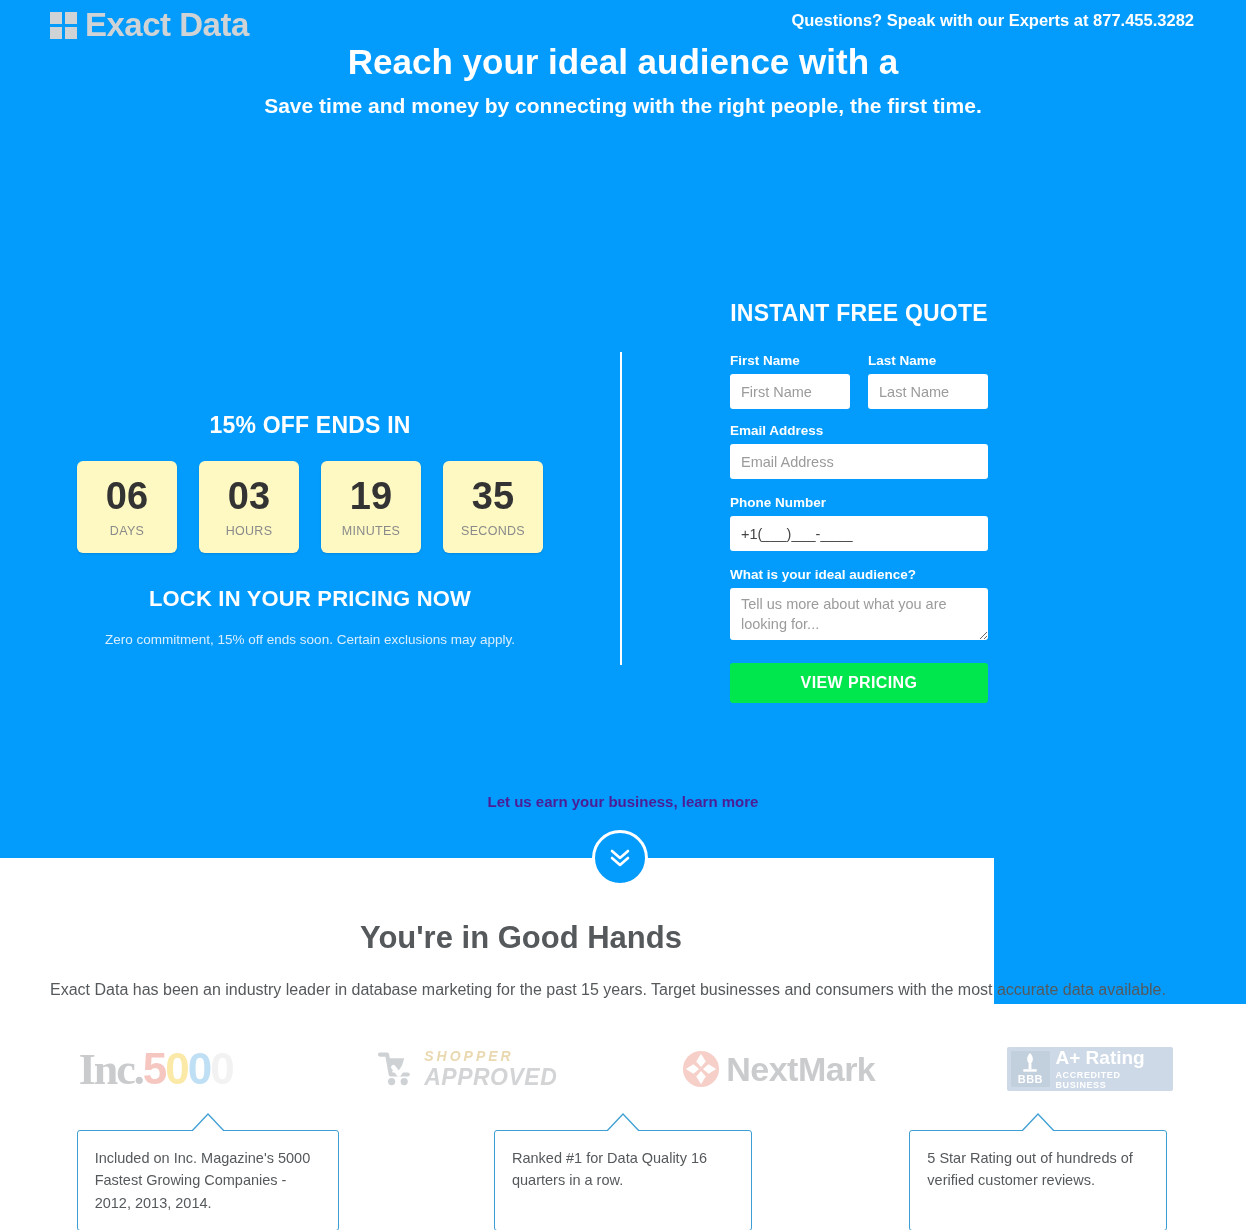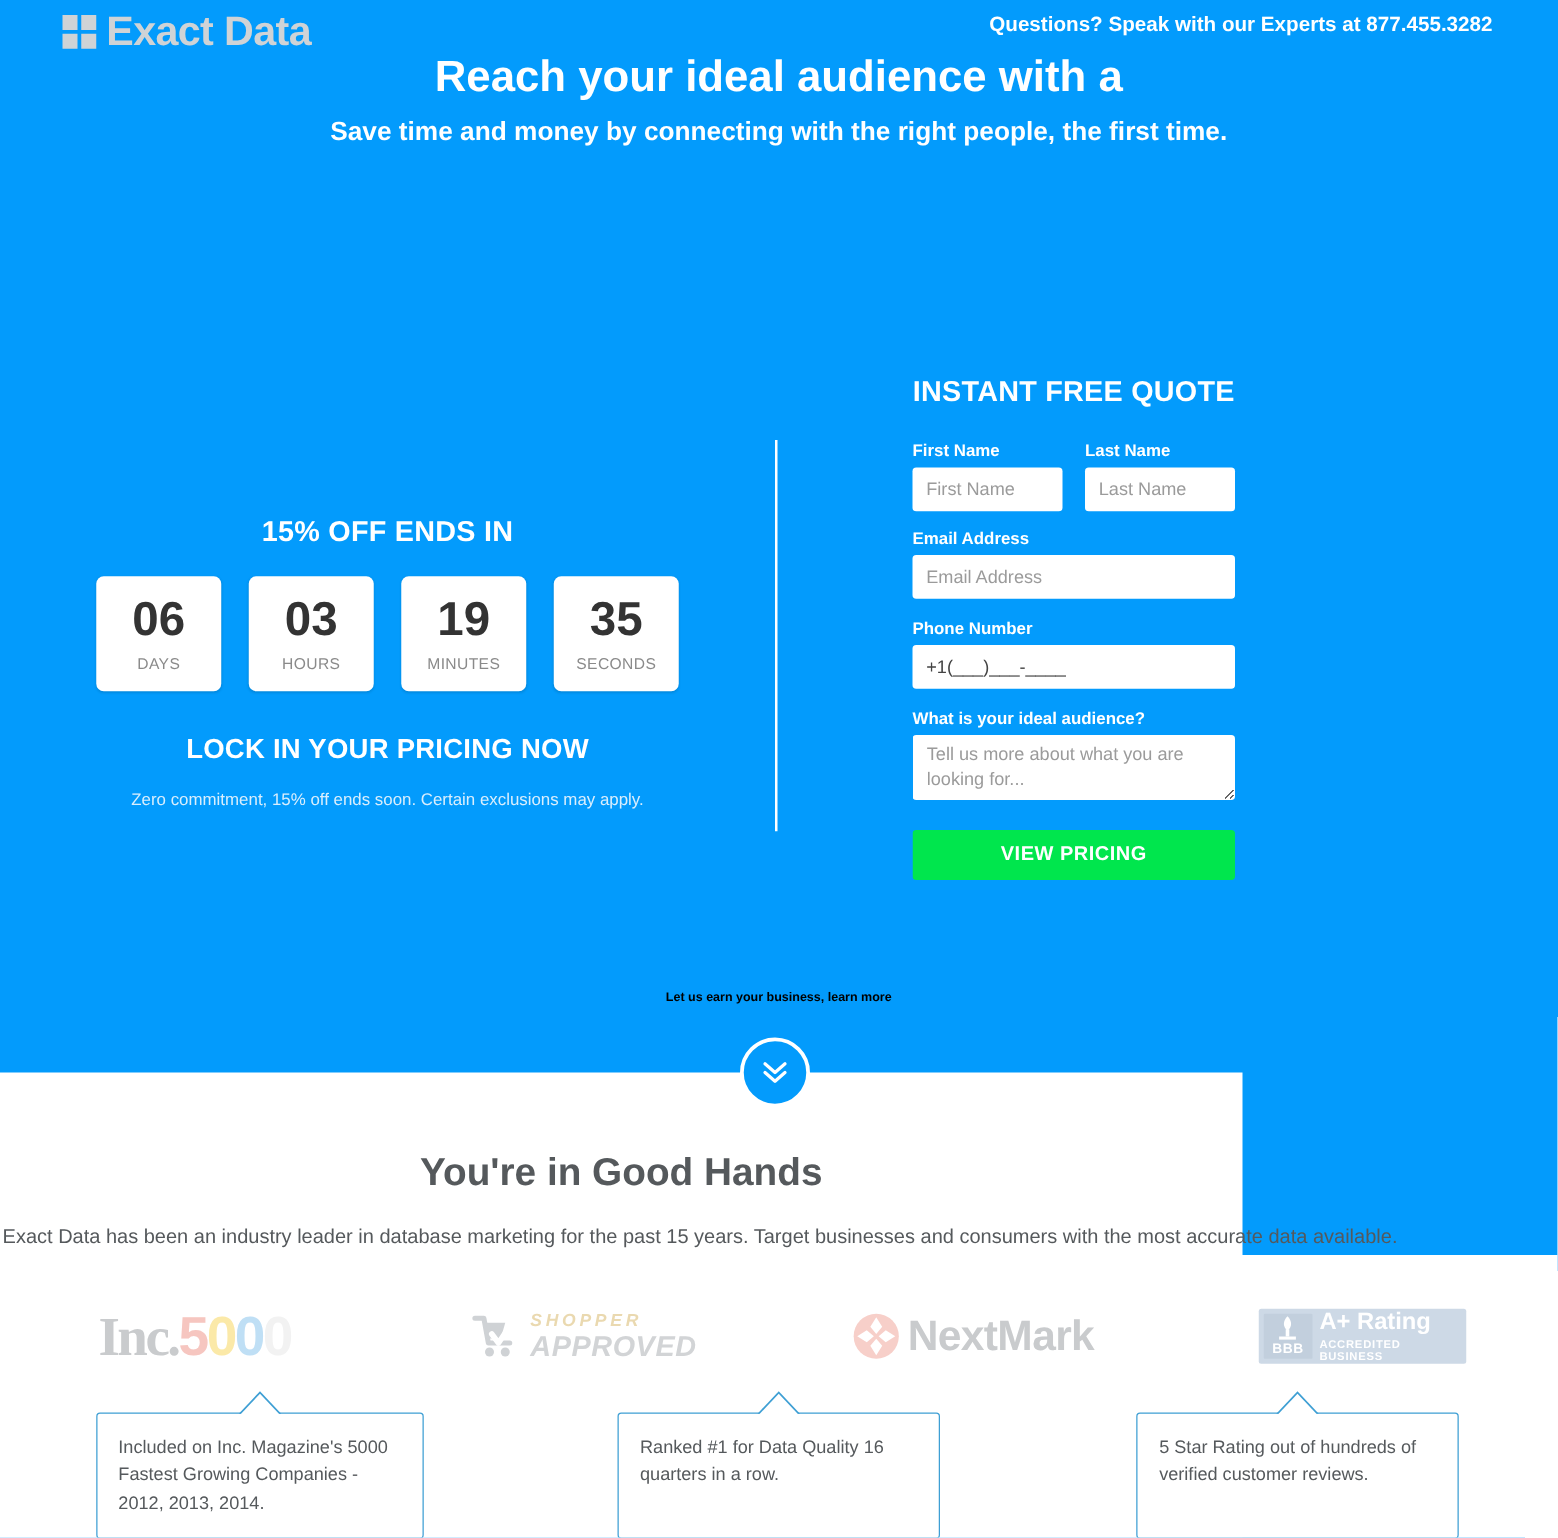--- a/index.html
+++ b/index.html
@@ -105,21 +105,21 @@
     letter-spacing: 0.2px;
   }
   .timer {
     display: flex;
     justify-content: center;
     gap: 22px;
     margin-top: 22px;
   }
   .tbox {
     width: 100px; height: 92px;
-    background: #ffffff;
+    background: #fef9c3;
     border-radius: 6px;
     display: flex;
     flex-direction: column;
     align-items: center;
     justify-content: center;
     box-shadow: 0 1px 2px rgba(0,0,0,0.12);
   }
   .tval {
     font-size: 38px;
     font-weight: bold;
@@ -202,23 +202,23 @@
     font-weight: bold;
     letter-spacing: 0.4px;
     cursor: pointer;
   }
 
   
   .scroll-note {
     position: absolute;
     top: 793px; left: 0; right: 0;
     text-align: center;
-    font-size: 10px;
-    font-weight: bold;
-    color: #000000;
+    font-size: 15px;
+    font-weight: bold;
+    color: #4c1d95;
   }
   .scroll-circle {
     position: absolute;
     top: 830px; left: 592px;
     width: 56px; height: 56px;
     border-radius: 50%;
     background: #039bfc;
     border: 3px solid #ffffff;
     display: flex;
     align-items: center;
@@ -227,20 +227,21 @@
     z-index: 5;
   }
 
   
   .trust {
     position: absolute;
     top: 858px; left: 0;
     width: 994px;
     height: 372px;
     background: #ffffff;
+    padding-left: 48px;
   }
   .trust-title {
     text-align: center;
     font-size: 31px;
     font-weight: bold;
     color: #55595c;
     margin-top: 62px;
   }
   .trust-sub {
     width: 1120px;

